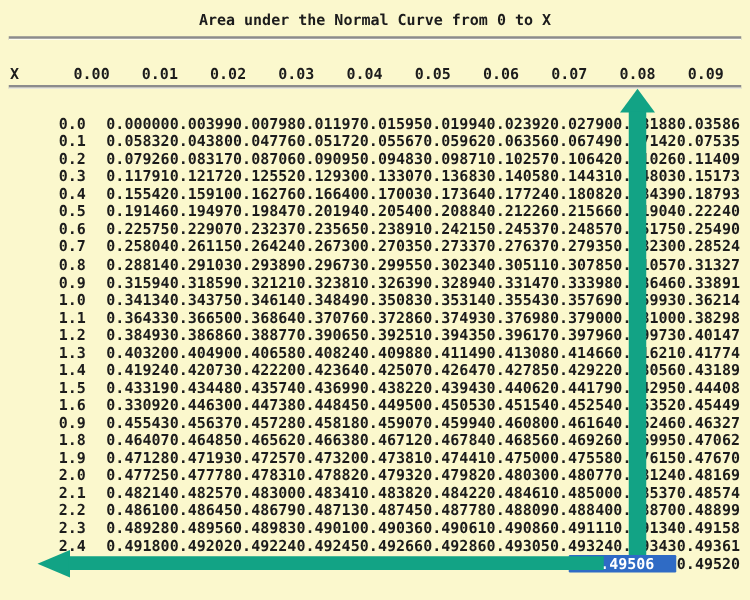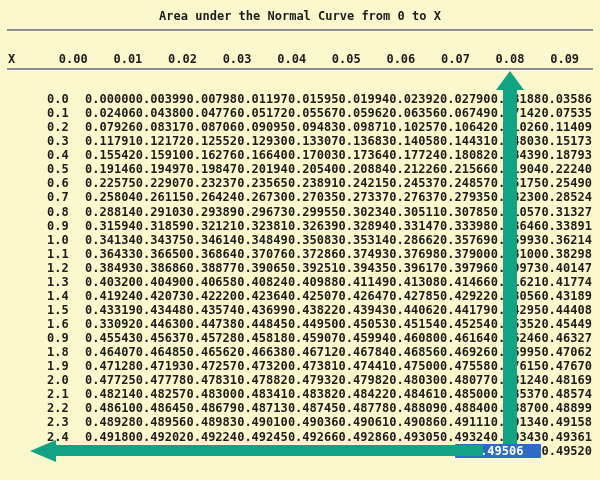--- a/index.html
+++ b/index.html
@@ -59,21 +59,21 @@
         <span class="tcell">0.01197</span>
         <span class="tcell">0.01595</span>
         <span class="tcell">0.01994</span>
         <span class="tcell">0.02392</span>
         <span class="tcell">0.02790</span>
         <span class="tcell">0.03188</span>
         <span class="tcell">0.03586</span>
       </div>
       <div class="trow">
         <span class="rlabel">0.1</span>
-        <span class="tcell">0.02406</span>
+        <span class="tcell">0.05832</span>
         <span class="tcell">0.04380</span>
         <span class="tcell">0.04776</span>
         <span class="tcell">0.05172</span>
         <span class="tcell">0.05567</span>
         <span class="tcell">0.05962</span>
         <span class="tcell">0.06356</span>
         <span class="tcell">0.06749</span>
         <span class="tcell">0.07142</span>
         <span class="tcell">0.07535</span>
       </div>
@@ -182,21 +182,21 @@
         <span class="tcell">0.33891</span>
       </div>
       <div class="trow">
         <span class="rlabel">1.0</span>
         <span class="tcell">0.34134</span>
         <span class="tcell">0.34375</span>
         <span class="tcell">0.34614</span>
         <span class="tcell">0.34849</span>
         <span class="tcell">0.35083</span>
         <span class="tcell">0.35314</span>
-        <span class="tcell">0.28662</span>
+        <span class="tcell">0.35543</span>
         <span class="tcell">0.35769</span>
         <span class="tcell">0.35993</span>
         <span class="tcell">0.36214</span>
       </div>
       <div class="trow">
         <span class="rlabel">1.1</span>
         <span class="tcell">0.36433</span>
         <span class="tcell">0.36650</span>
         <span class="tcell">0.36864</span>
         <span class="tcell">0.37076</span>

